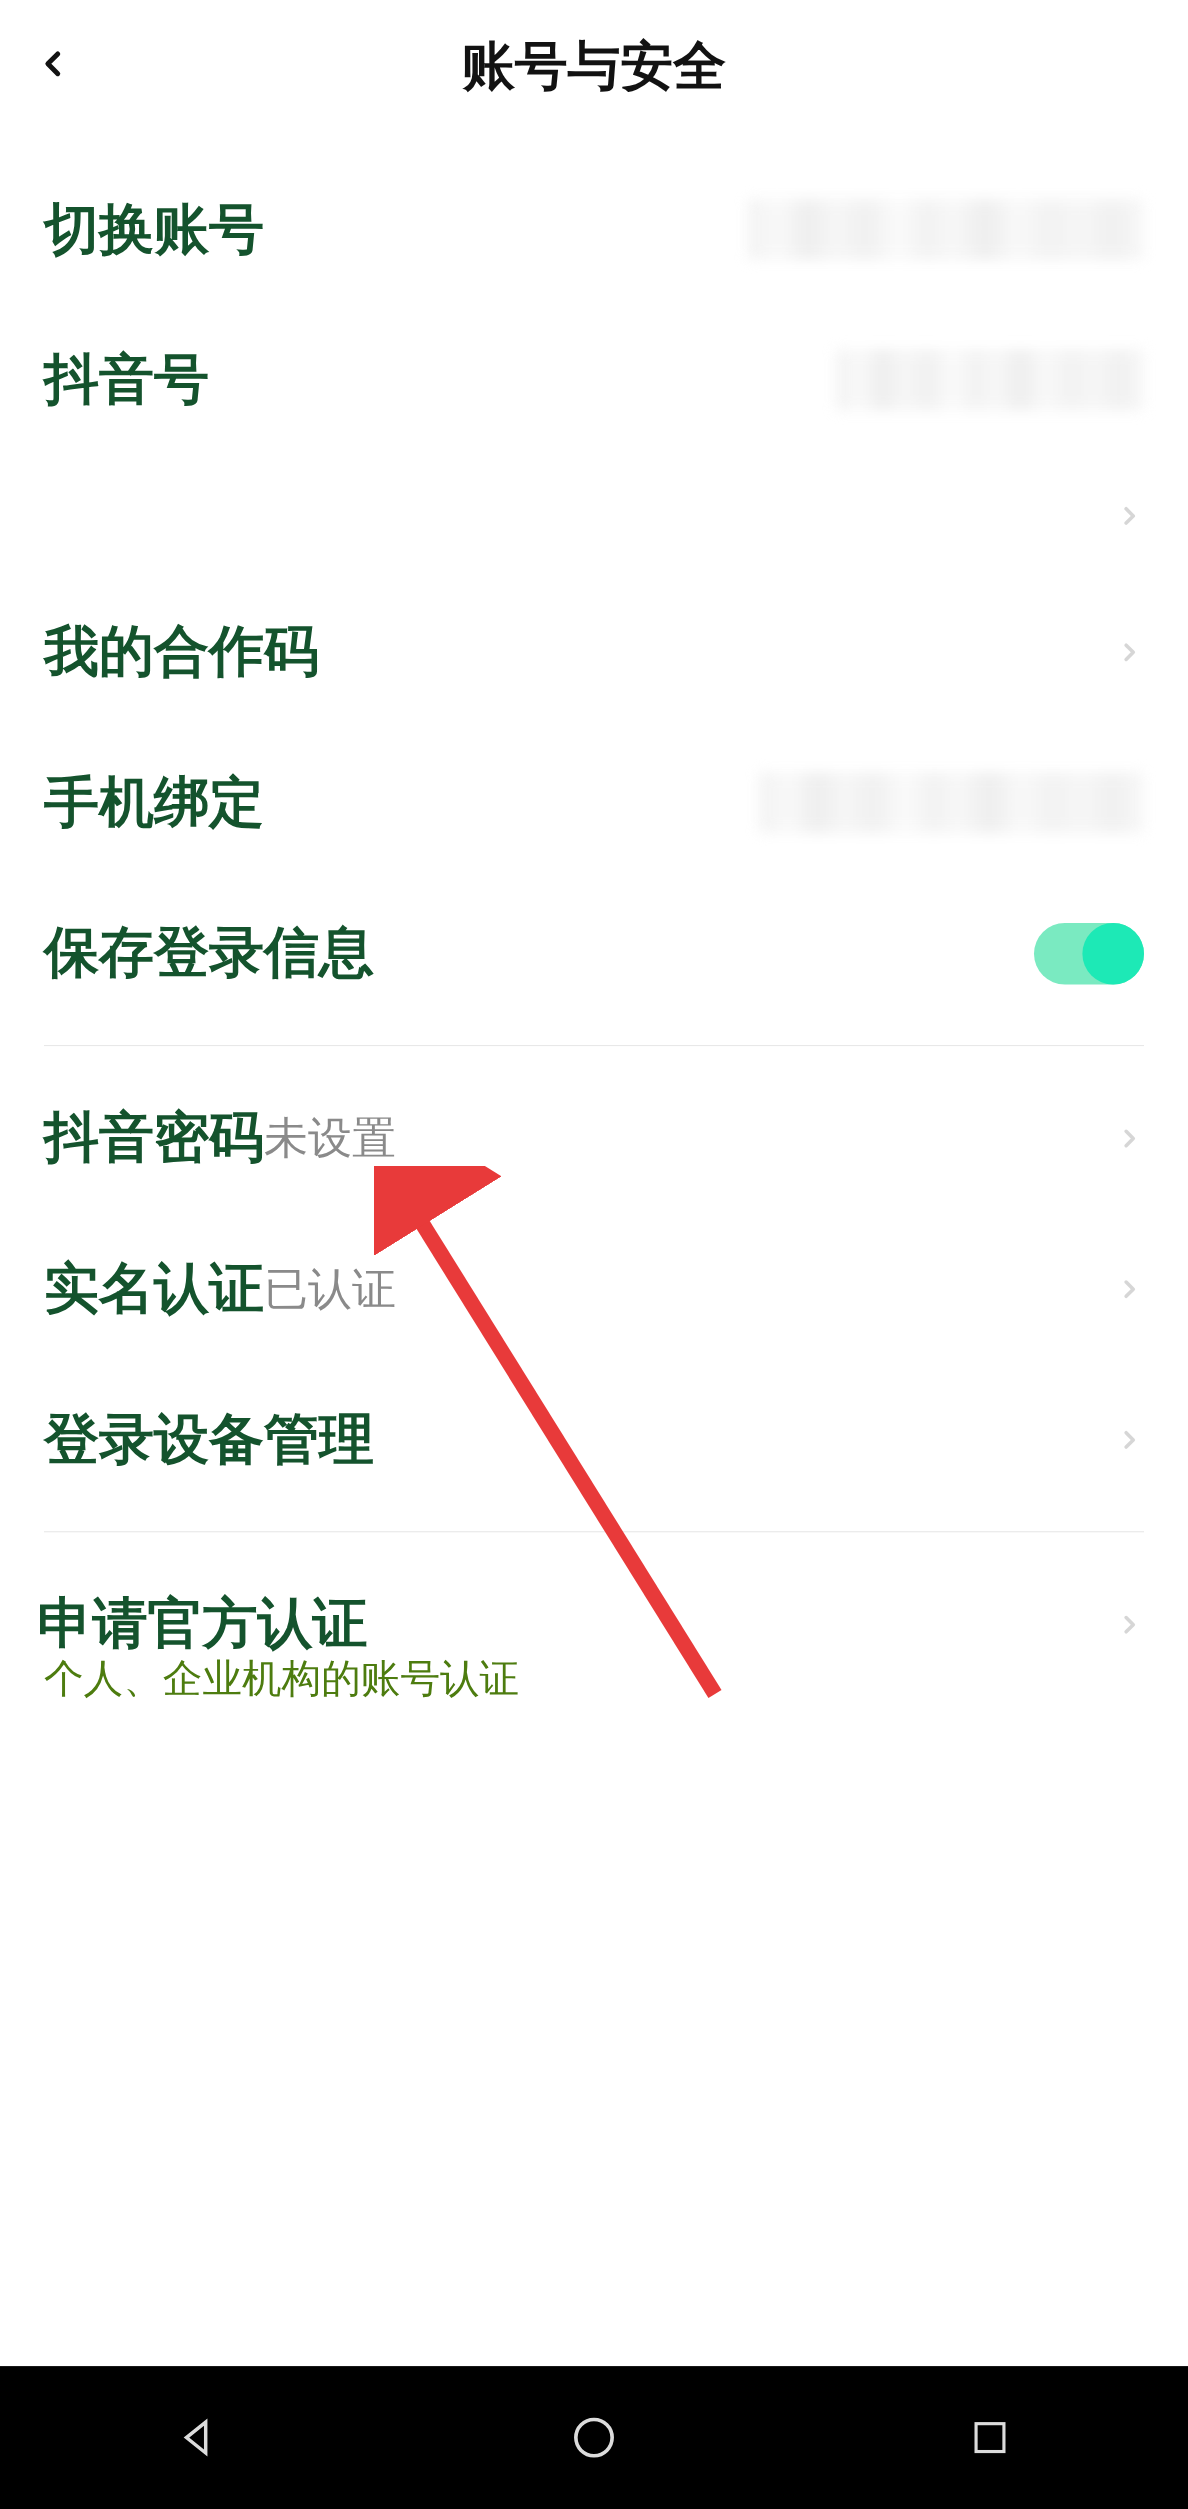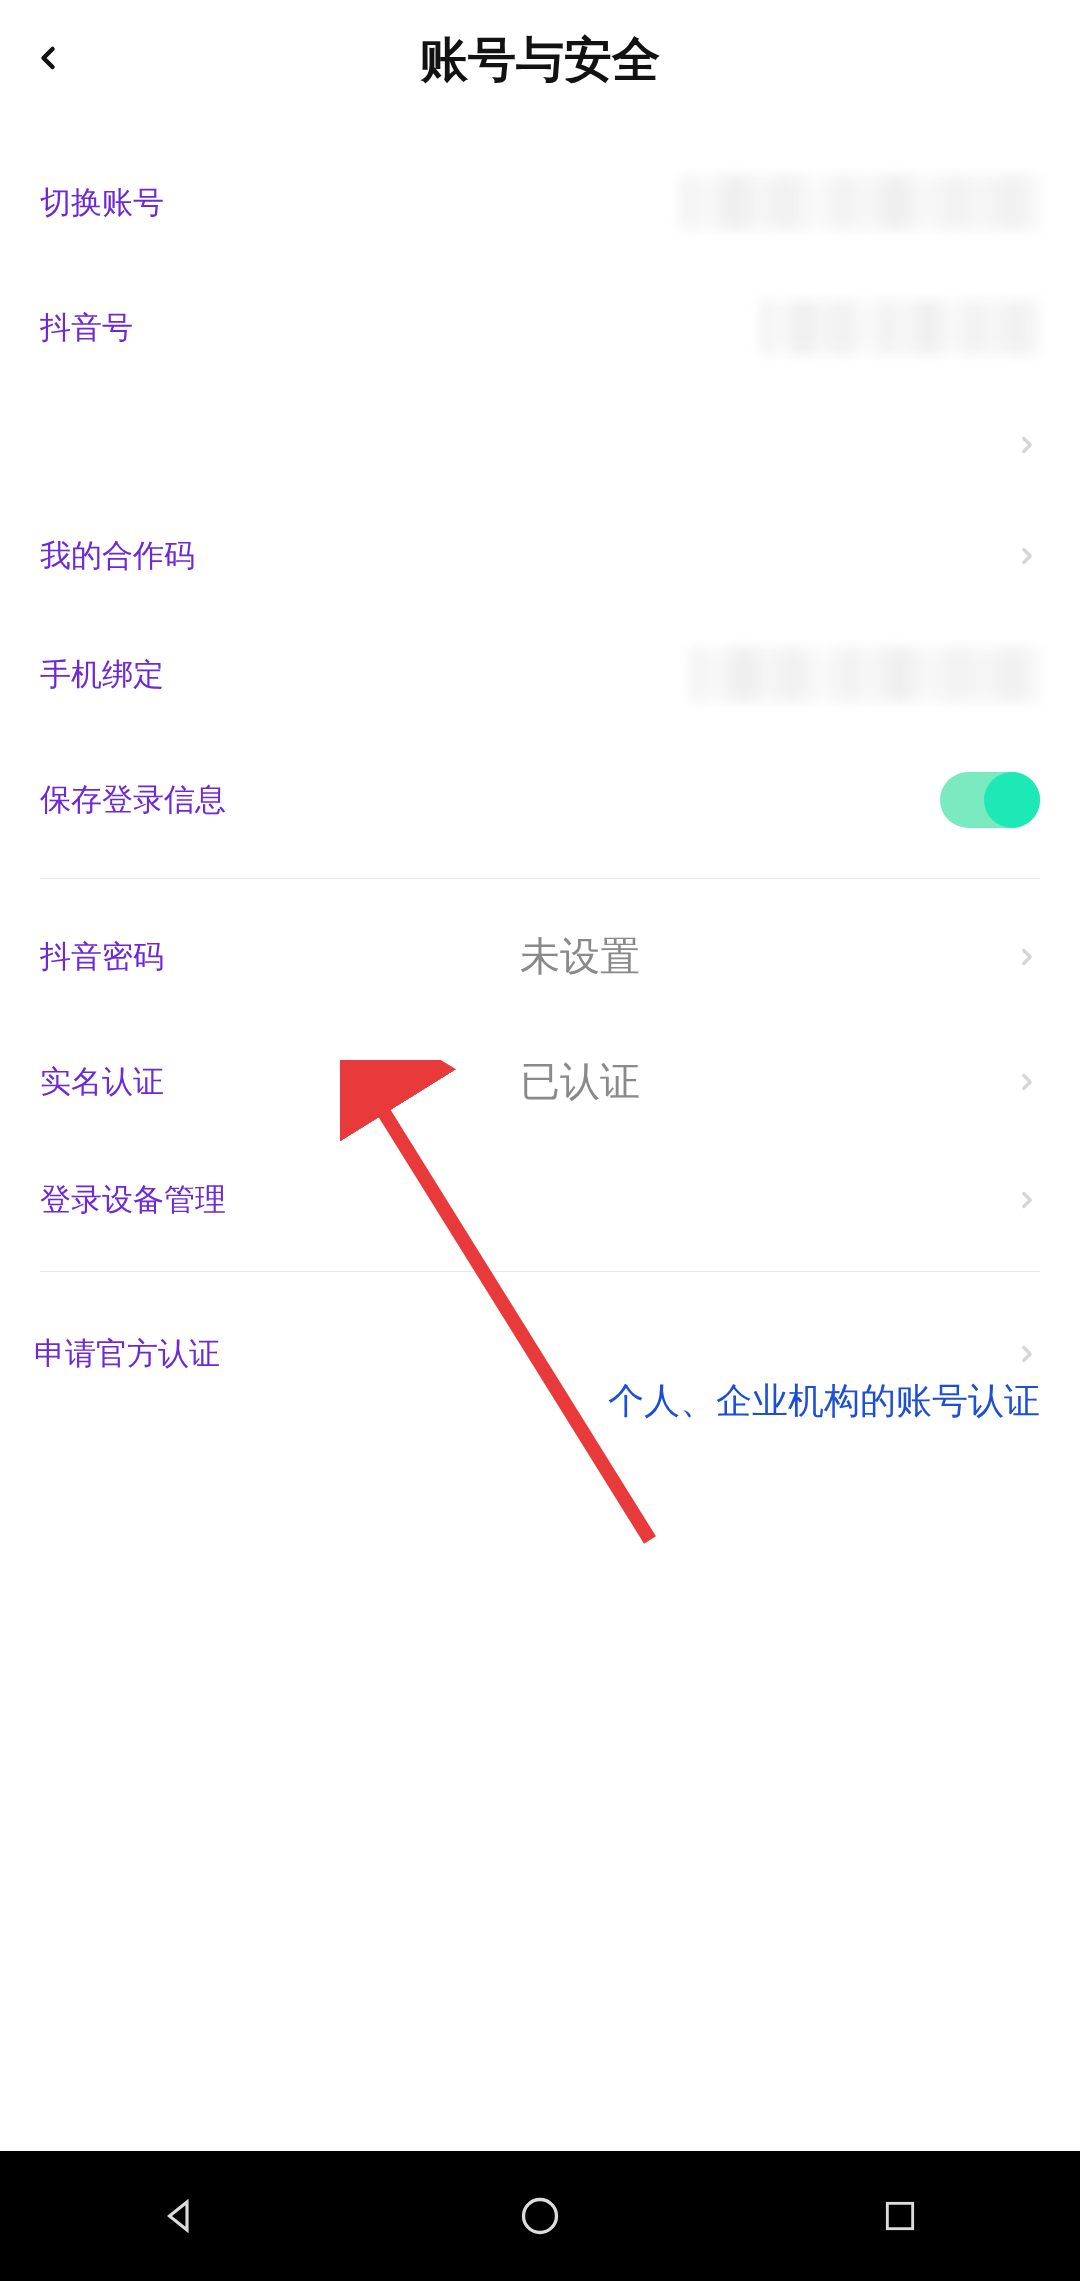--- a/index.html
+++ b/index.html
@@ -38,38 +38,37 @@
       padding-top: 20px;
     }
     .item {
       display: flex;
       align-items: center;
       padding: 35px 40px;
       min-height: 110px;
       cursor: pointer;
     }
     .item-label {
-      font-size: 31px;
-      color: #6d28d9;
-      font-weight: 400;
+      font-size: 50px;
+      color: #14532d;
+      font-weight: 700;
       flex-shrink: 0;
     }
     .item-value {
       flex: 1;
-      text-align: center;
+      text-align: left;
       font-size: 40px;
       color: #8a8a8a;
       margin-right: 18px;
     }
     .item-subtitle {
       font-size: 36px;
-      color: #1d4ed8;
+      color: #4d7c0f;
       padding: 0 40px;
       margin-top: -20px;
-      text-align: right;
     }
     .blur-box {
       height: 55px;
       background: 
         linear-gradient(90deg, 
           #e8e8e8 0%, #f5f5f5 8%, #e0e0e0 15%, #f0f0f0 22%, 
           #e5e5e5 30%, #f8f8f8 38%, #e8e8e8 45%, #f2f2f2 52%,
           #e0e0e0 60%, #f5f5f5 68%, #e8e8e8 76%, #f0f0f0 84%,
           #e5e5e5 92%, #f2f2f2 100%);
       filter: blur(6px);

